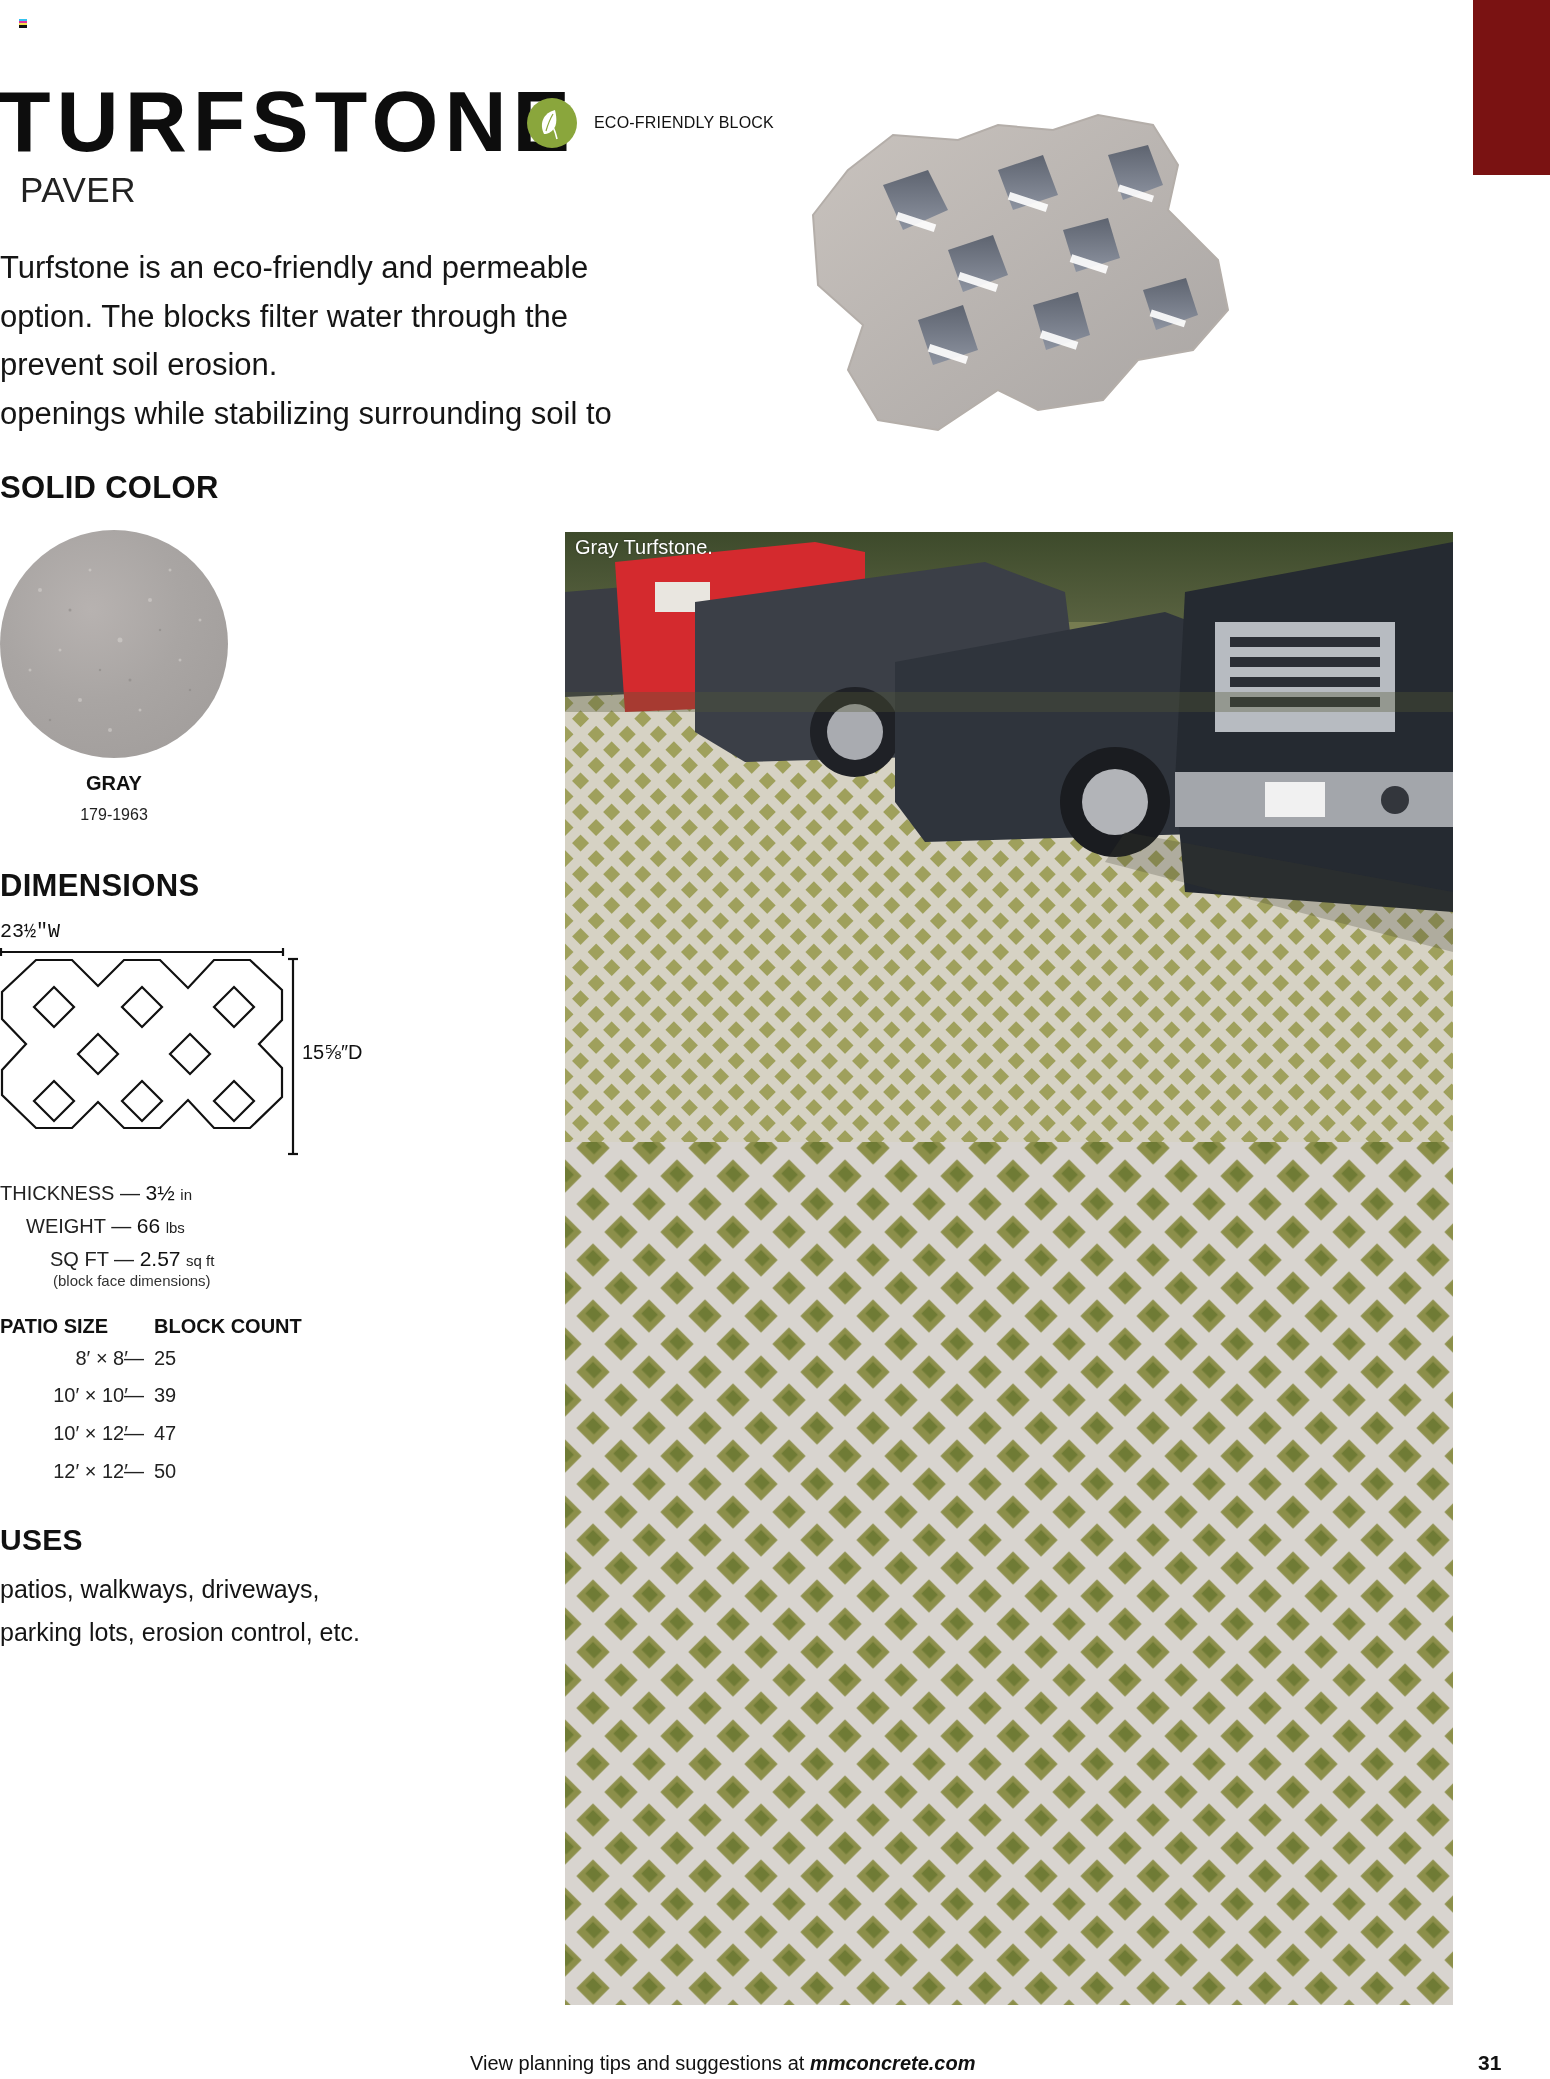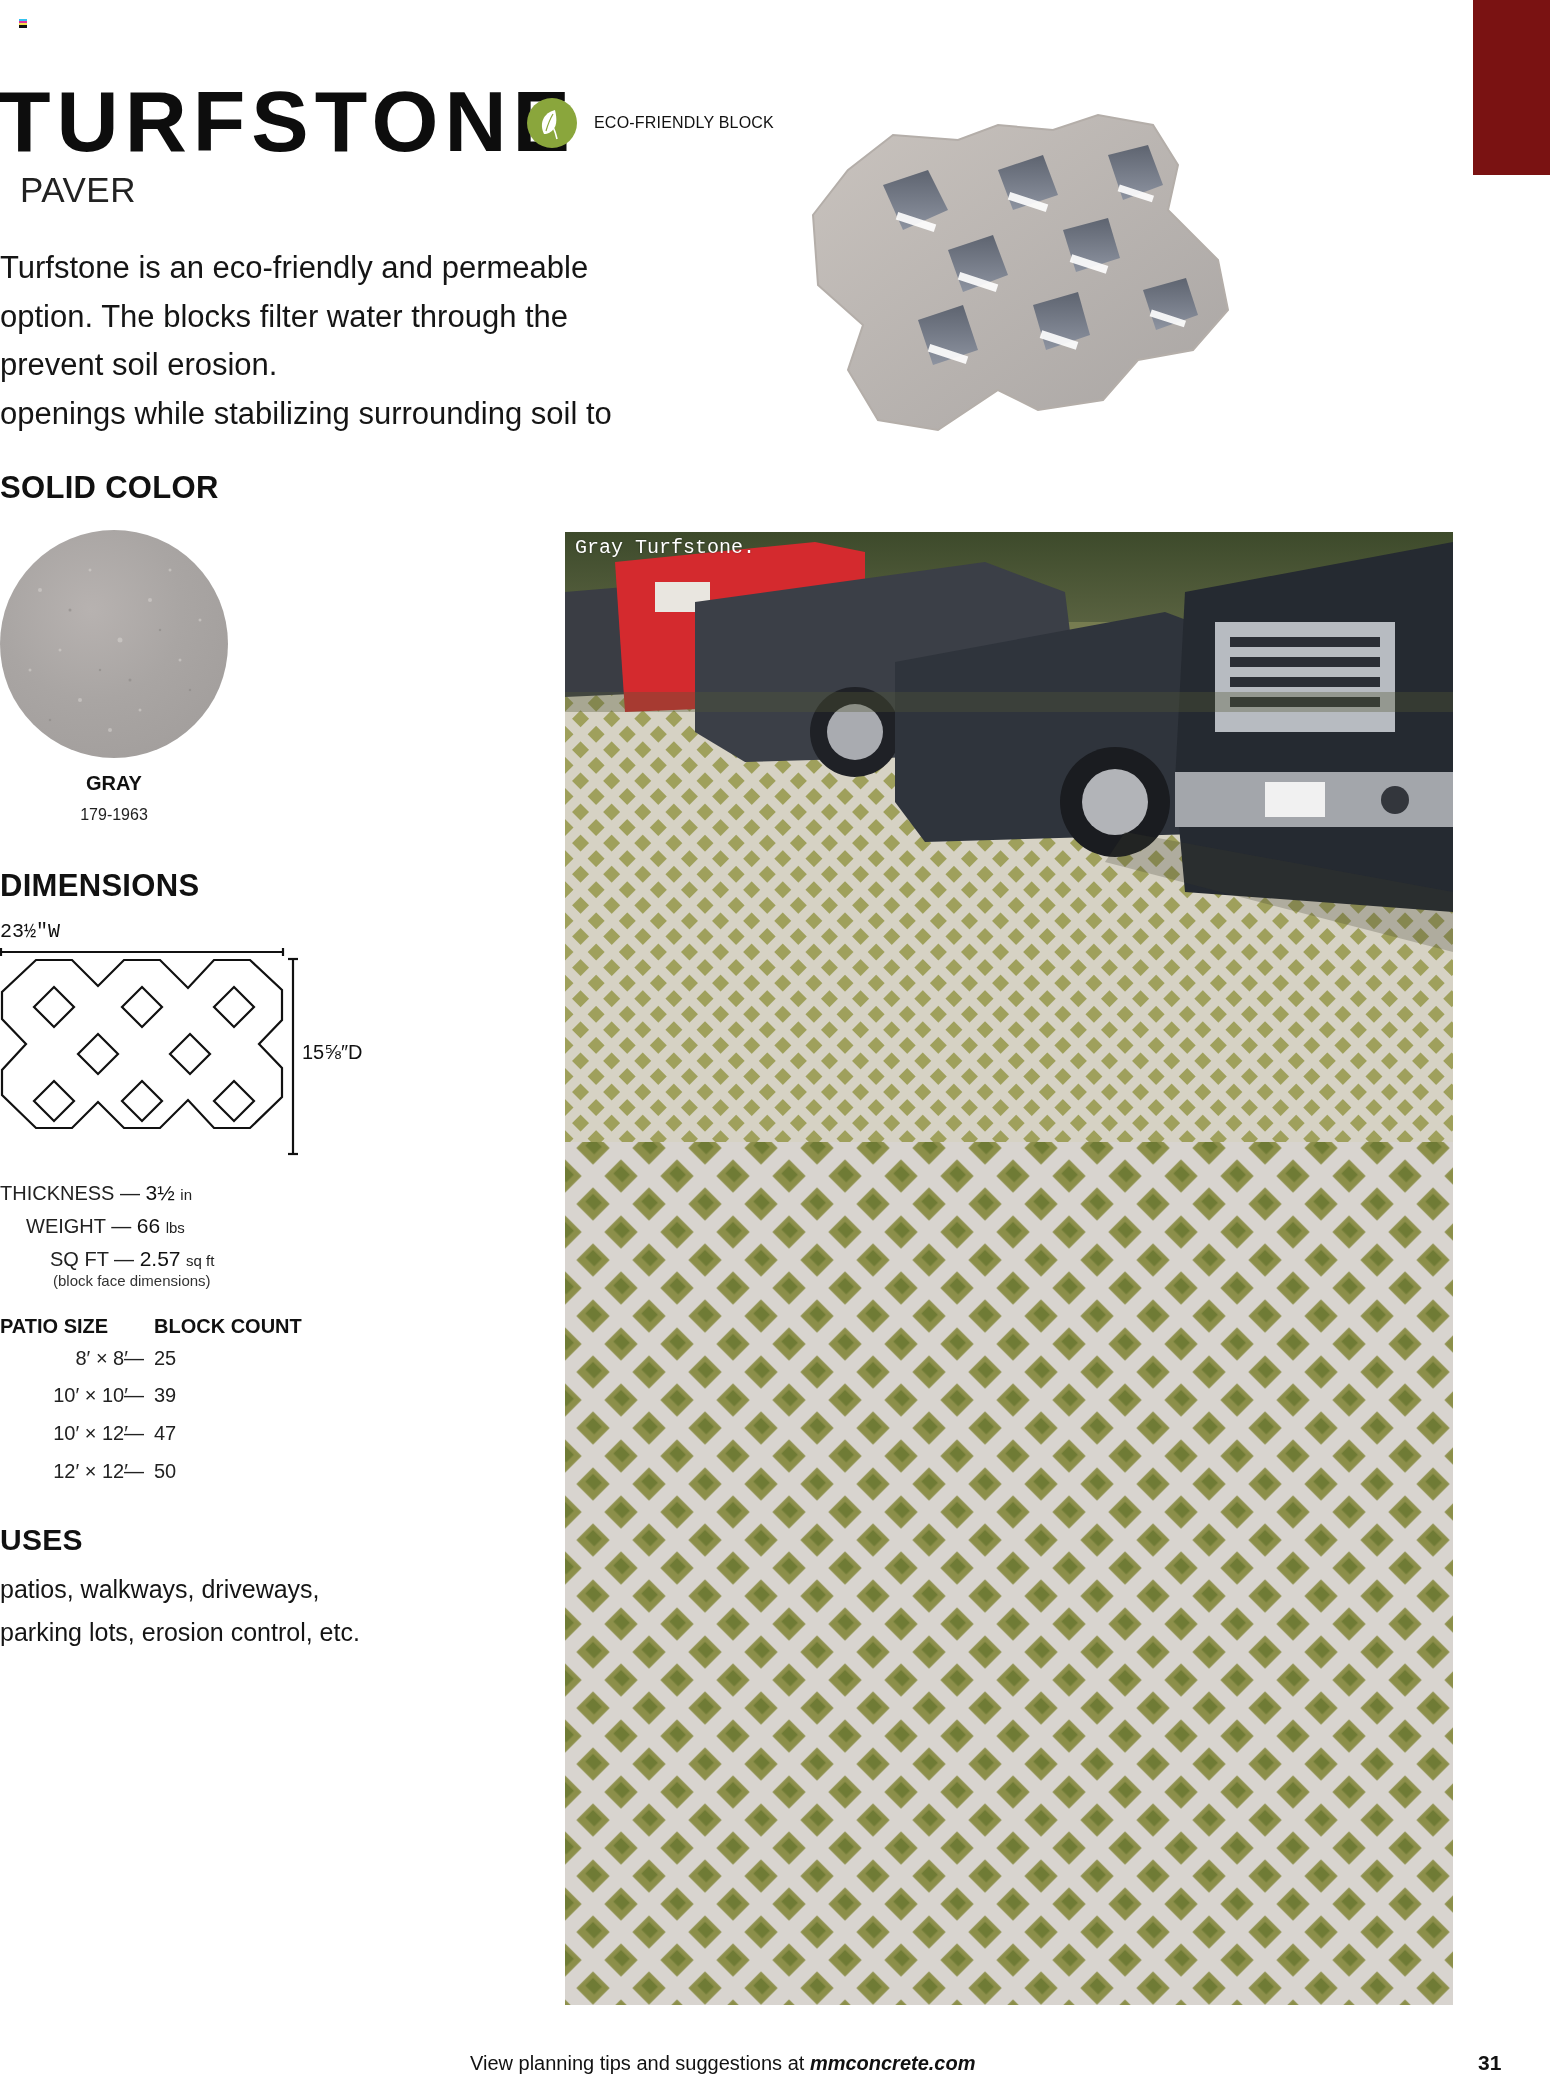--- a/index.html
+++ b/index.html
@@ -53,21 +53,21 @@
   .patio-row { left: 0; width: 200px; height: 26px; font-family: "Liberation Sans", sans-serif; font-size: 20px; color: #222; }
   .patio-row .size { position: absolute; right: 72px; white-space: nowrap; }
   .patio-row .dash { position: absolute; left: 124px; }
   .patio-row .count { position: absolute; left: 154px; }
 
   .h-uses { left: 0; top: 1525px; font-size: 30px; }
   .uses { left: 0; top: 1568px; width: 420px; font-family: "Liberation Sans", sans-serif; font-size: 25px; line-height: 43px; color: #151515; }
   .uses p { margin: 0; }
 
   .photo { left: 565px; top: 532px; width: 888px; height: 1473px; overflow: hidden; }
-  .photo-caption { position: absolute; left: 10px; top: 4px; font-family: Liberation Mono, monospace; font-size: 20px; color: #ffffff; text-shadow: 0 0 2px rgba(0,0,0,0.4); }
+  .photo-caption { position: absolute; left: 10px; top: 4px; font-family: Liberation Sans, sans-serif; font-size: 20px; color: #ffffff; text-shadow: 0 0 2px rgba(0,0,0,0.4); }
 
   .footer { left: 470px; top: 2052px; font-family: "Liberation Sans", sans-serif; font-size: 20px; color: #111; white-space: nowrap; }
   .footer i { font-weight: 700; }
   .page-num { left: 1478px; top: 2051px; font-family: "Liberation Sans", sans-serif; font-weight: 700; font-size: 21px; color: #111; }
 </style>
 </head>
 <body>
 
 <div class="abs reg-mark">
   <span style="background:#33c3ef"></span>

